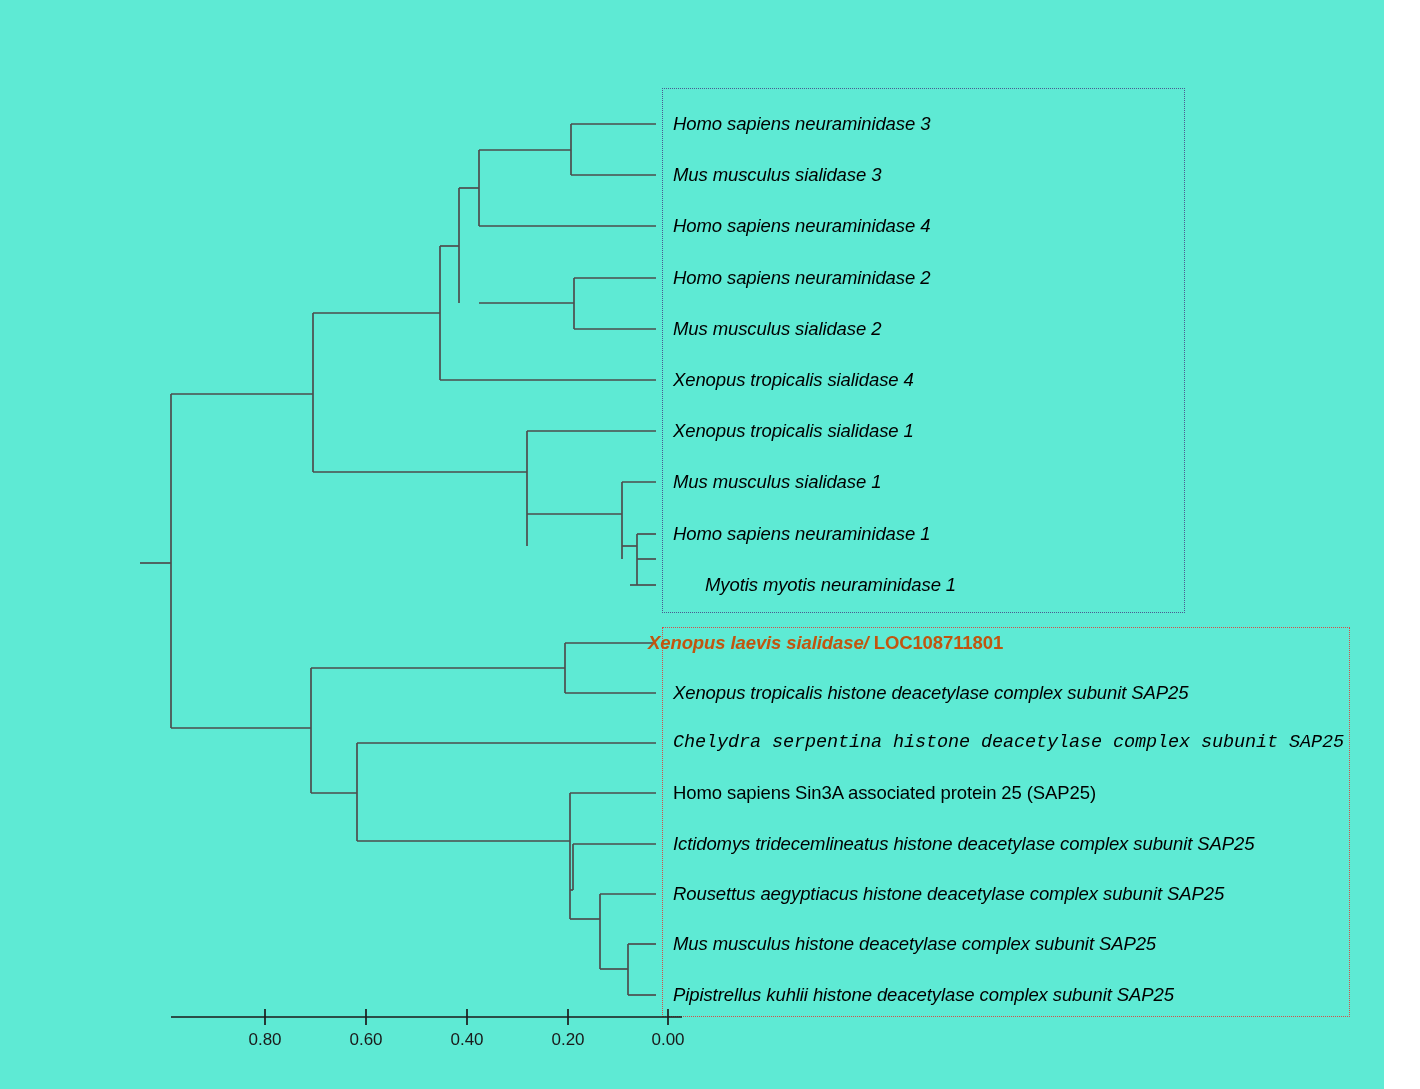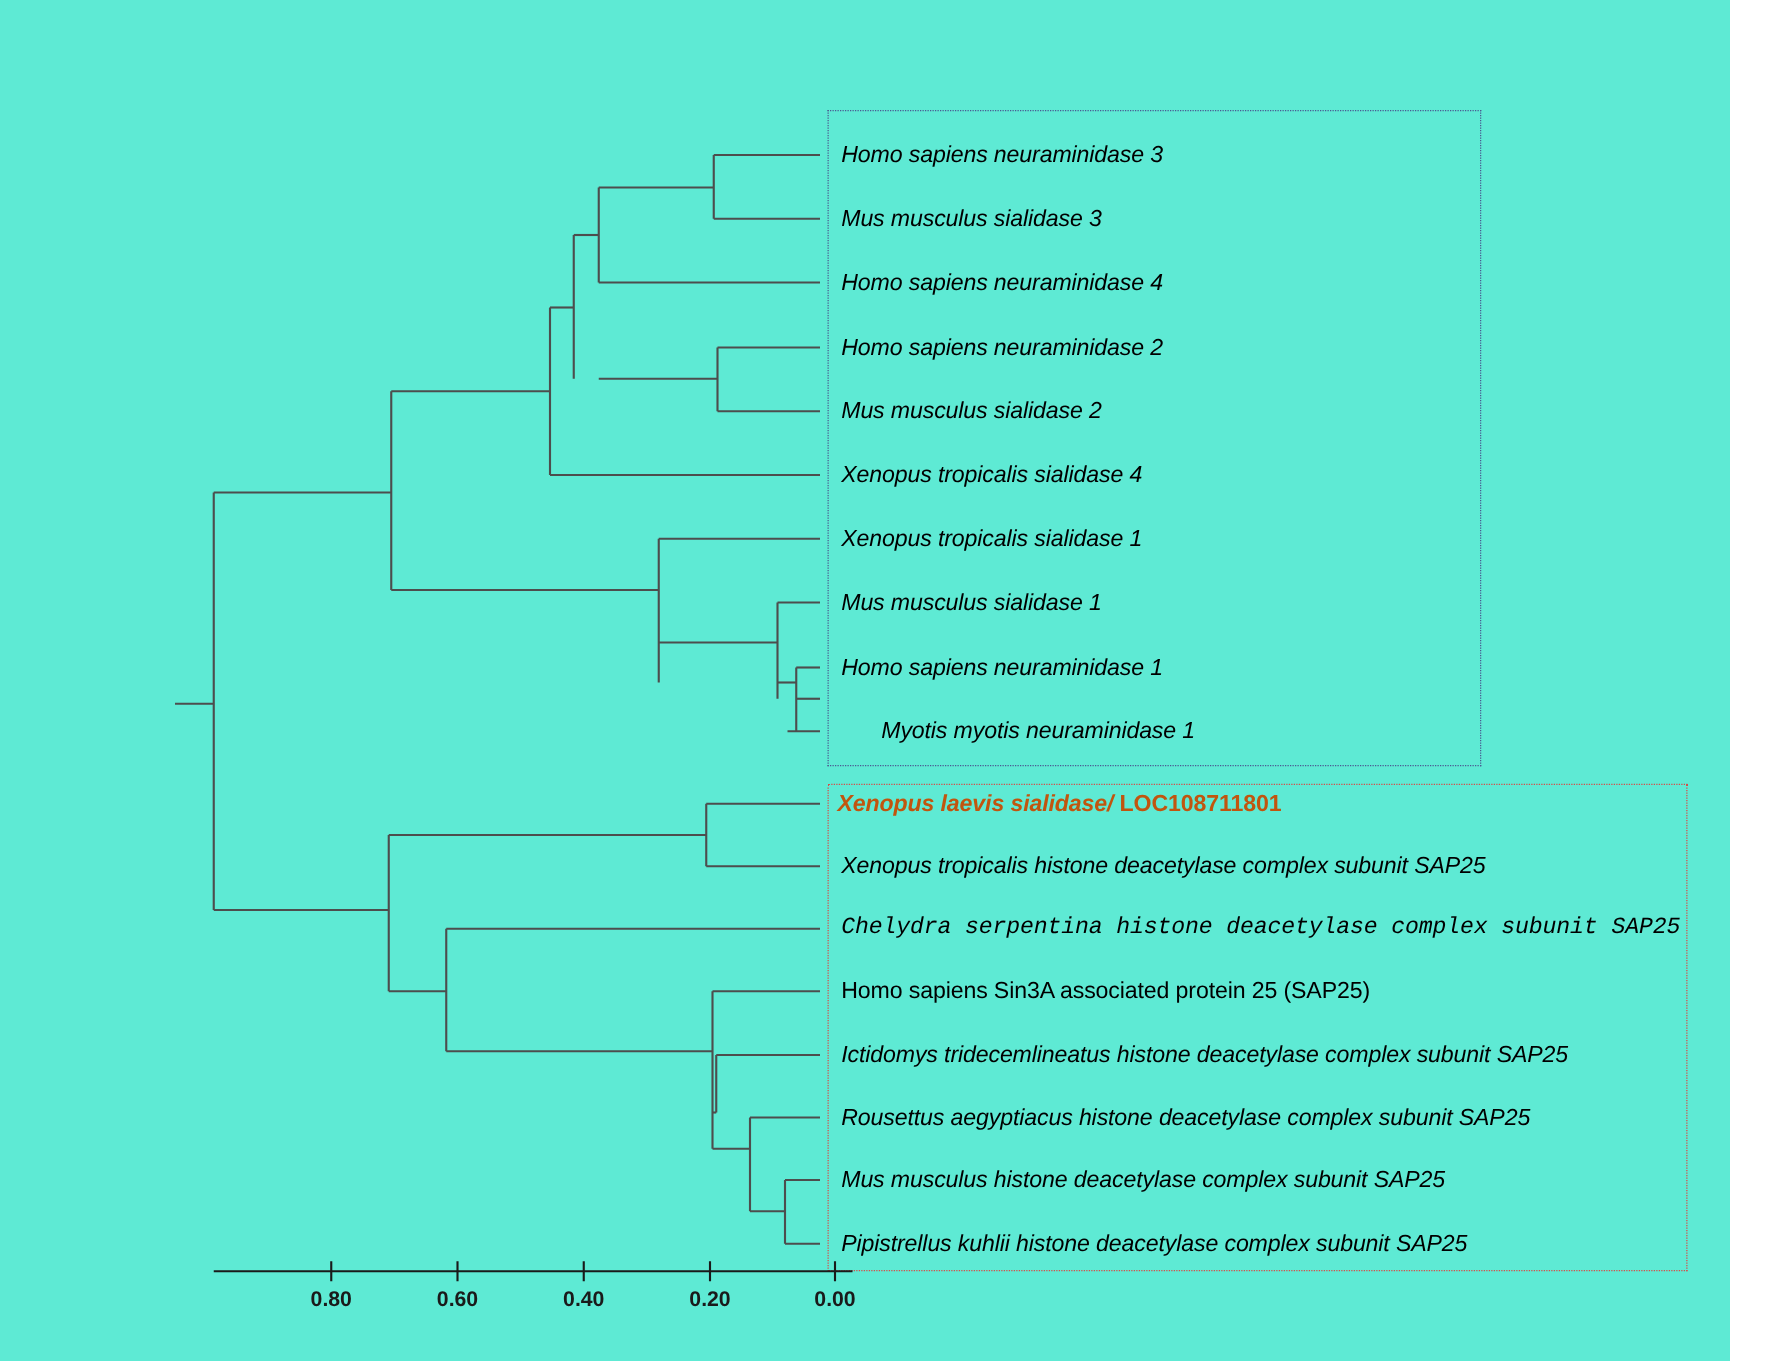--- a/index.html
+++ b/index.html
@@ -47,21 +47,20 @@
     font-style: normal;
     font-weight: bold;
   }
   .axis-tick-label {
     position: absolute;
     font-family: "Liberation Sans", sans-serif;
     font-size: 17px;
     color: #1a1a1a;
     transform: translateX(-50%);
     white-space: nowrap;
-    font-weight: bold;
   }
   .clade-box {
     position: absolute;
     box-sizing: border-box;
     pointer-events: none;
   }
   .clade-box.blue {
     border: 1.4px dotted #4a5a91;
   }
   .clade-box.red {
@@ -146,21 +145,21 @@
       <div class="taxon-label" style="left: 673px; top: 124px;">Homo sapiens neuraminidase 3</div>
       <div class="taxon-label" style="left: 673px; top: 175px;">Mus musculus sialidase 3</div>
       <div class="taxon-label" style="left: 673px; top: 226px;">Homo sapiens neuraminidase 4</div>
       <div class="taxon-label" style="left: 673px; top: 278px;">Homo sapiens neuraminidase 2</div>
       <div class="taxon-label" style="left: 673px; top: 329px;">Mus musculus sialidase 2</div>
       <div class="taxon-label" style="left: 673px; top: 380px;">Xenopus tropicalis sialidase 4</div>
       <div class="taxon-label" style="left: 673px; top: 431px;">Xenopus tropicalis sialidase 1</div>
       <div class="taxon-label" style="left: 673px; top: 482px;">Mus musculus sialidase 1</div>
       <div class="taxon-label" style="left: 673px; top: 534px;">Homo sapiens neuraminidase 1</div>
       <div class="taxon-label" style="left: 705px; top: 585px;">Myotis myotis neuraminidase 1</div>
-      <div class="taxon-label highlight" style="left: 670px; top: 643px;"><span>Xenopus laevis sialidase/</span><span class="accession"> LOC108711801</span></div>
+      <div class="taxon-label highlight" style="left: 648px; top: 643px;"><span>Xenopus laevis sialidase/</span><span class="accession"> LOC108711801</span></div>
       <div class="taxon-label" style="left: 673px; top: 693px;">Xenopus tropicalis  histone deacetylase complex subunit SAP25</div>
       <div class="taxon-label" style="left: 673px; top: 743px; font-family: Liberation Mono, monospace;">Chelydra serpentina histone deacetylase complex subunit SAP25</div>
       <div class="taxon-label upright" style="left: 673px; top: 793px;">Homo sapiens Sin3A associated protein 25 (SAP25)</div>
       <div class="taxon-label" style="left: 673px; top: 844px;">Ictidomys tridecemlineatus histone deacetylase complex subunit SAP25</div>
       <div class="taxon-label" style="left: 673px; top: 894px;">Rousettus aegyptiacus histone deacetylase complex subunit SAP25</div>
       <div class="taxon-label" style="left: 673px; top: 944px;">Mus musculus histone deacetylase complex subunit SAP25</div>
       <div class="taxon-label" style="left: 673px; top: 995px;">Pipistrellus kuhlii histone deacetylase complex subunit SAP25</div>
     </div>
 
   <div id="axis-label-group">

